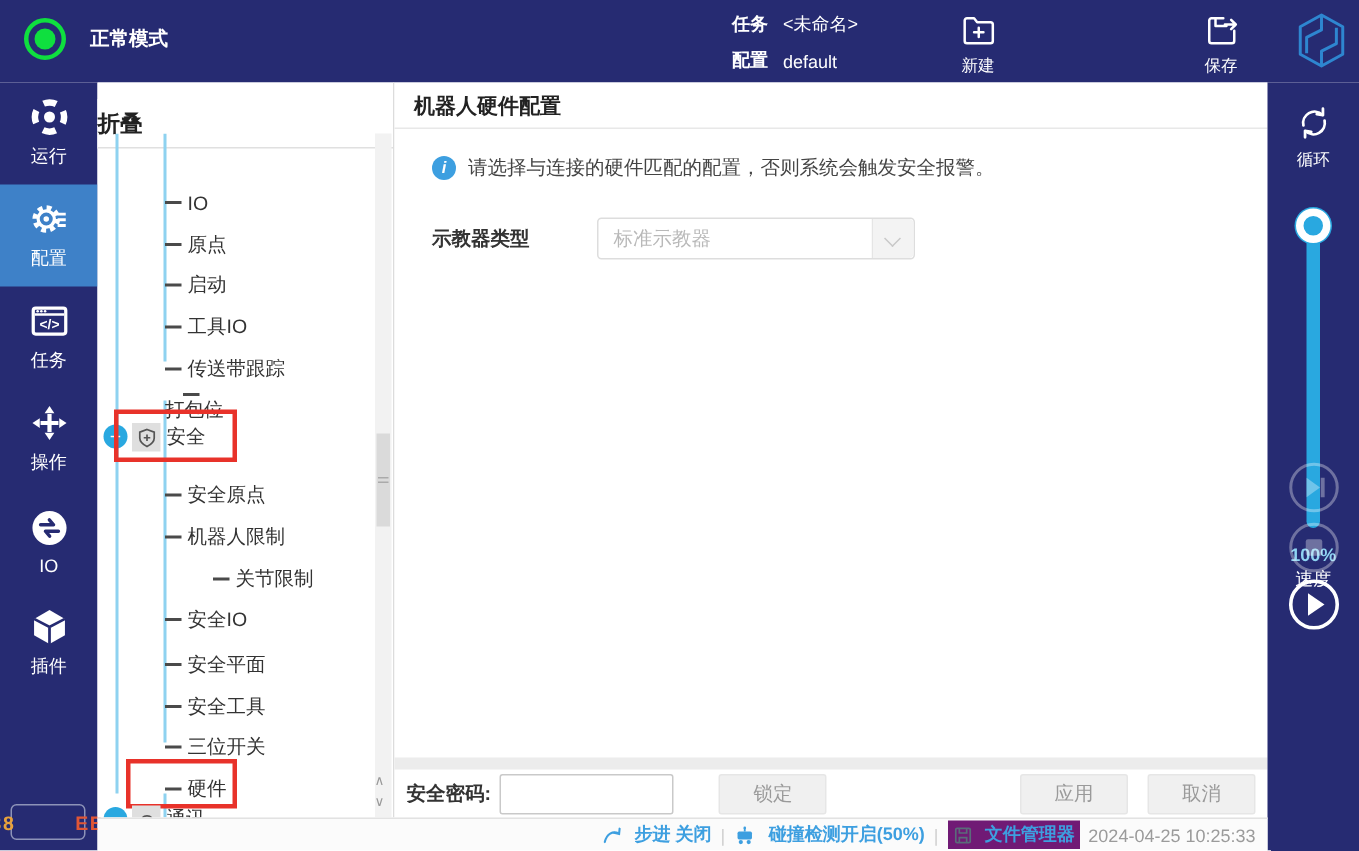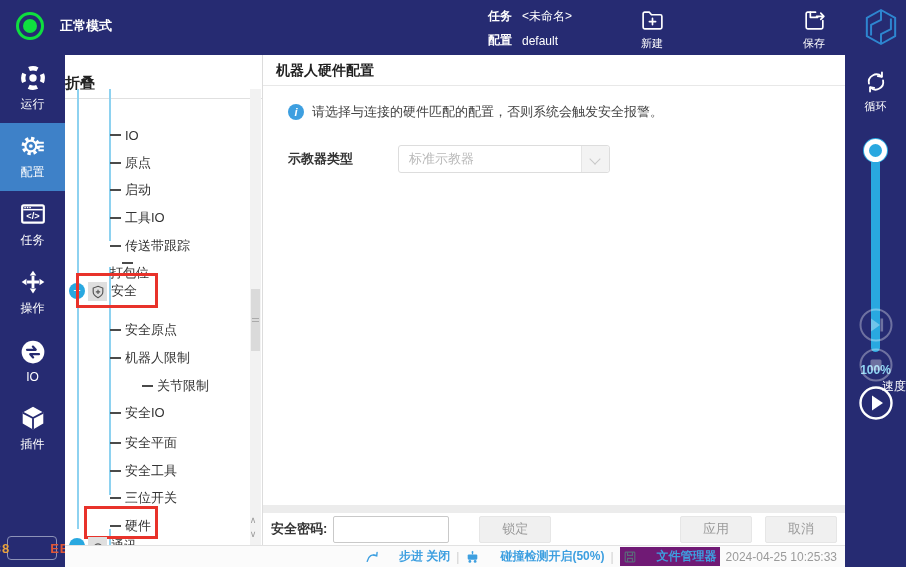--- a/index.html
+++ b/index.html
@@ -57,26 +57,26 @@
   .btn { height:27px; width:72px; background:#f0f0f0; border:1px solid #e6e6e6; border-radius:2px; color:#9a9a9a; font-size:13px; cursor:pointer; }
   .btn.lock { margin-left:30px; }
   .btn.apply { margin-left:auto; }
   .btn.cancel { margin-left:13px; }
   
   .rightbar { position:absolute; left:845px; top:55px; width:61px; height:512px; background:#262b72; color:#fff; }
   .loop-wrap { position:absolute; top:14px; left:0; width:61px; display:flex; flex-direction:column; align-items:center; gap:4px; font-size:11px; cursor:pointer; }
   .slider-track { position:absolute; left:26px; top:95px; width:9px; height:202px; background:#29a8e0; border-radius:5px; cursor:pointer; }
   .slider-handle { position:absolute; left:19px; top:84px; width:23px; height:23px; border-radius:50%; background:#29a8e0; border:5px solid #fff; box-shadow:0 0 0 1px #29a8e0; cursor:grab; }
   .speed-val { position:absolute; top:308px; width:61px; text-align:center; color:#8fd4f2; font-size:12px; font-weight:bold; }
-  .speed-lbl { position:absolute; top:323px; width:61px; text-align:right; color:#fff; font-size:12px; }
+  .speed-lbl { position:absolute; top:323px; width:61px; text-align:center; color:#fff; font-size:12px; }
   .ctl-btn { position:absolute; left:13px; width:36px; height:36px; cursor:pointer; }
   .ctl-btn.dim { opacity:.33; }
   
   .statusbar { position:absolute; left:65px; top:545px; width:780px; height:22px; background:#fbfbfb; border-top:1px solid #e2e2e2; display:flex; align-items:center; justify-content:flex-end; padding-right:8px; font-size:12px; color:#3d9fe0; gap:6px; }
-  .sb-item { display:flex; align-items:center; gap:20px; cursor:pointer; font-weight:bold;justify-content:flex-end; }
+  .sb-item { display:flex; align-items:center; gap:8px; cursor:pointer; font-weight:bold;justify-content:flex-end; }
   .sb-sep { color:#cfcfcf; font-weight:normal; }
   .sb-fm { background:#701a75; padding:1px 3px; }
   .sb-time { color:#9b9b9b; font-weight:normal; }
 </style>
 </head>
 <body>
 
 <div class="topbar">
   <div class="mode-wrap">
     <div class="status-light"></div>

